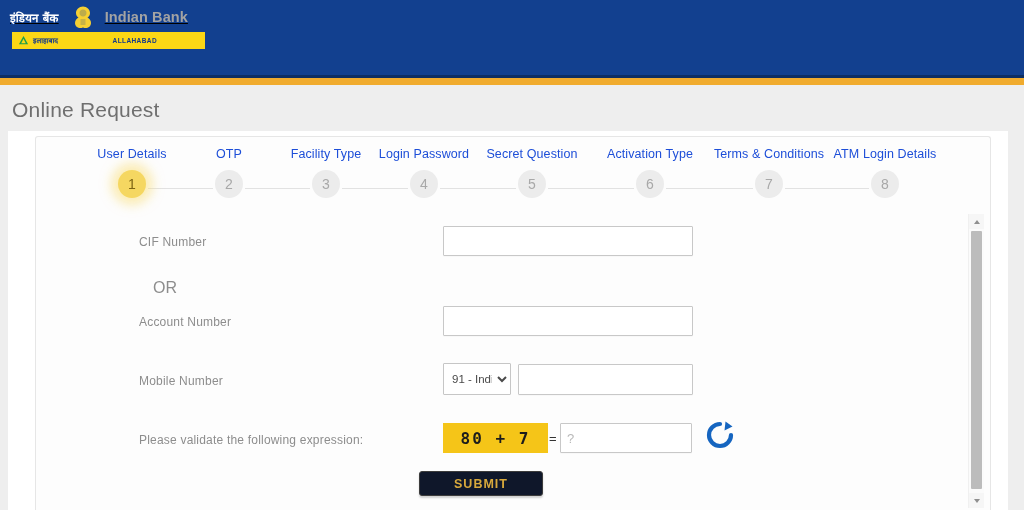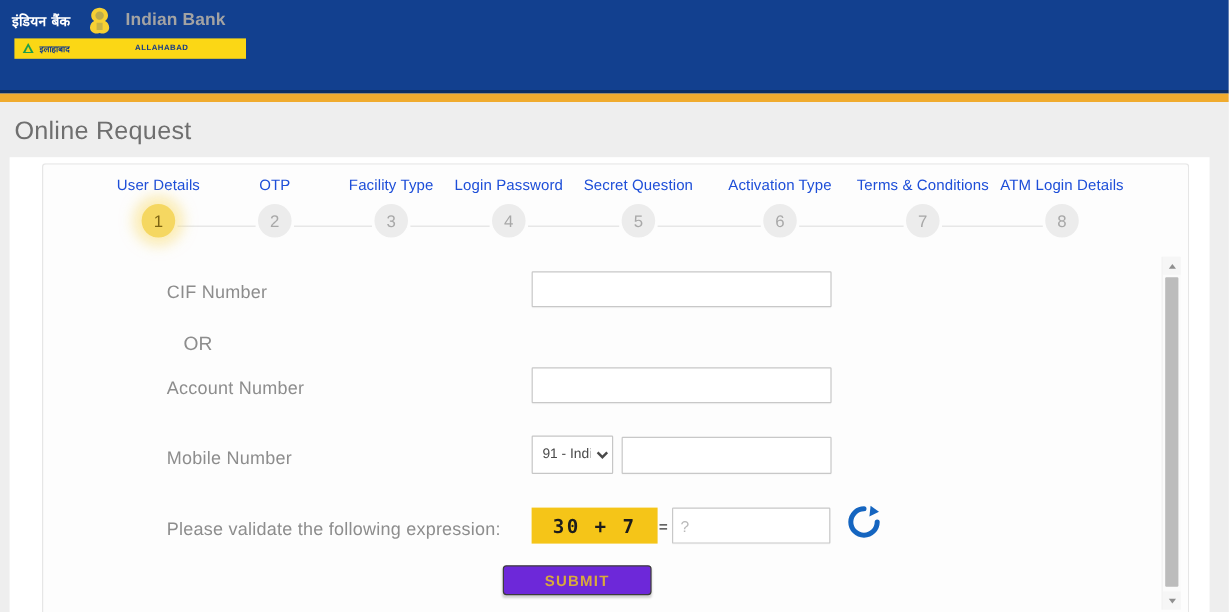--- a/index.html
+++ b/index.html
@@ -22,20 +22,21 @@
     background: #12408f;
     box-sizing: border-box;
   }
   .brand-row {
     position: absolute;
     left: 10px;
     top: 4px;
     display: flex;
     align-items: center;
     height: 26px;
+    text-decoration: underline;
   }
   .brand-hindi {
     color: #ffffff;
     font-size: 11.5px;
     font-weight: bold;
     letter-spacing: 0.2px;
     font-family: "DejaVu Sans", sans-serif;
     white-space: nowrap;
   }
   .brand-logo {
@@ -175,21 +176,21 @@
   }
 
   
   .form-area {
     position: relative;
     padding: 0;
   }
   .field-label {
     position: absolute;
     left: 103px;
-    font-size: 15px;
+    font-size: 12px;
     color: #8d8d8d;
     letter-spacing: 0.2px;
     white-space: nowrap;
   }
   .or-label {
     position: absolute;
     left: 117px;
     font-size: 16px;
     color: #8d8d8d;
   }
@@ -254,21 +255,21 @@
     width: 34px;
     height: 30px;
     cursor: pointer;
   }
 
   .submit-btn {
     position: absolute;
     left: 383px;
     width: 124px;
     height: 25px;
-    background: #6d28d9;
+    background: #0f172a;
     color: #d8a93c;
     border: 1px solid #3c3c3c;
     border-radius: 3px;
     font-size: 12.5px;
     font-weight: bold;
     letter-spacing: 1px;
     font-family: "Liberation Sans", sans-serif;
     cursor: pointer;
     box-shadow: 0 2px 2px rgba(0,0,0,0.18);
   }
@@ -396,21 +397,21 @@
       <span class="or-label" style="top:74px;">OR</span>
 
       <span class="field-label" style="top:110px;">Account Number</span>
       <input class="text-input" style="left: 407px; top: 101px; width: 250px;" type="text" placeholder="">
 
       <span class="field-label" style="top:169px;">Mobile Number</span>
       <select class="country-select" style="top:158px;" id="country-select"><option>91 - Indi</option><option>91 - India</option></select>
       <input class="text-input" style="left: 482px; top: 159px; width: 175px; height: 31px;" type="text" placeholder="">
 
       <span class="field-label" style="top:228px;">Please validate the following expression:</span>
-      <div class="captcha-box" style="top:218px;">30 + 7</div>
+      <div class="captcha-box" style="top:218px;">80 + 7</div>
       <span class="captcha-eq" style="top:226px;">=</span>
       <input class="text-input" style="left: 524px; top: 218px; width: 132px; height: 30px;" type="text" placeholder="?">
       <svg class="refresh-icon" style="top:215px;" viewBox="0 0 32 30">
         <path d="M16 4 a11 11 0 1 0 11 11" stroke="#1565c0" stroke-width="4.2" fill="none" stroke-linecap="round"></path>
         <path d="M21.5 1.5 L28.5 6.5 L20.5 10.5 Z" fill="#1565c0"></path>
       </svg>
 
       <button class="submit-btn" style="top:266px;">SUBMIT</button>
     </div>
 

